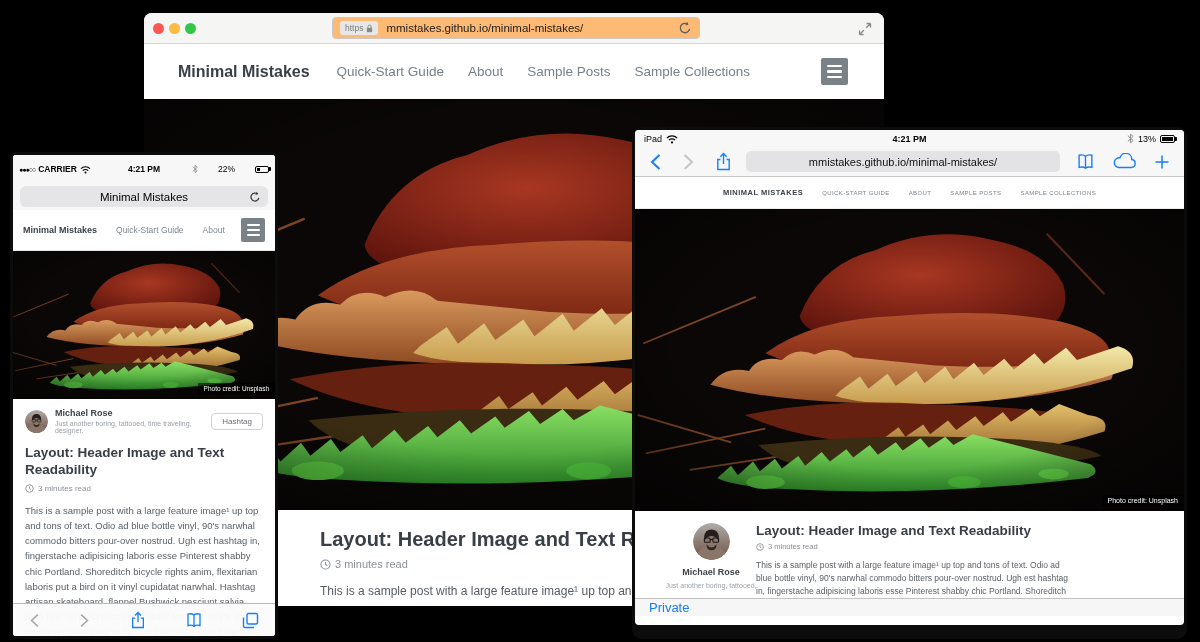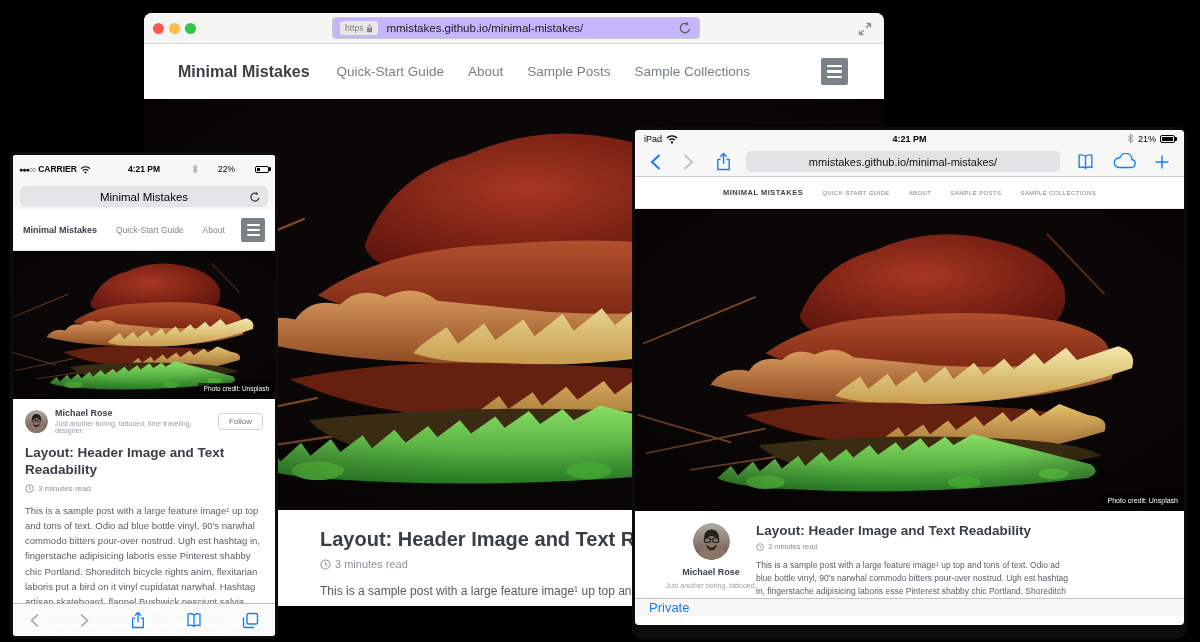--- a/index.html
+++ b/index.html
@@ -18,21 +18,21 @@
   .batt { position:relative; border:1px solid #000; border-radius:2px; }
   .batt::after { content:""; position:absolute; right:-3px; top:50%; transform:translateY(-50%); width:2px; height:4px; background:#000; border-radius:0 1px 1px 0; }
   .batt i { position:absolute; left:1px; top:1px; bottom:1px; background:#000; }
 
   
   .desktop { position:absolute; left:144px; top:13px; width:740px; height:593px; background:#fff; border-radius:8px 8px 0 0; overflow:hidden; z-index:1; }
   .mac-chrome { position:relative; height:31px; background:#f5f5f4; border-bottom:1px solid #d6d6d6; }
   .traffic { position:absolute; left:9px; top:10px; display:flex; gap:5px; }
   .traffic b { width:11px; height:11px; border-radius:50%; display:block; cursor:pointer; }
   .t-red{background:#fc5753;} .t-yel{background:#fdbc40;} .t-grn{background:#33c748;}
-  .urlfield { position:absolute; left:188px; top:4px; width:368px; height:22px; background:#c4b5fd; border:1px solid #c9c9c9; border-radius:4px; display:flex; align-items:center; padding:0 7px; }
+  .urlfield { position:absolute; left:188px; top:4px; width:368px; height:22px; background:#fdba74; border:1px solid #c9c9c9; border-radius:4px; display:flex; align-items:center; padding:0 7px; }
   .https-badge { display:flex; align-items:center; gap:3px; background:#e7e7e7; border-radius:3px; padding:2px 5px; font-size:8.5px; color:#7d7d7d; }
   .url-text { margin-left:8px; font-size:11.5px; color:#1d1d1f; }
   .urlfield .refresh { margin-left:auto; color:#5f5f5f; }
   .expand { position:absolute; right:12px; top:9px; color:#8a8a8a; cursor:pointer; }
   .d-header { height:55px; background:#fff; display:flex; align-items:center; padding:0 36px 0 34px; }
   .d-brand { font-size:16px; font-weight:bold; color:#383f45; cursor:pointer; }
   .d-nav { display:flex; gap:24px; margin-left:27px; }
   .d-nav a { font-size:13.5px; color:#76818a; text-decoration:none; cursor:pointer; }
   .d-header .burger { margin-left:auto; width:27px; height:27px; }
   .d-header .burger span { width:15px; height:2.5px; }
@@ -249,21 +249,21 @@
         <svg style="margin-left:4px" width="12" height="10" viewBox="0 0 12 10">
             <path d="M1 4 a7 7 0 0 1 10 0" fill="none" stroke="#000" stroke-width="1.2"></path>
             <path d="M3 6.2 a4.2 4.2 0 0 1 6 0" fill="none" stroke="#000" stroke-width="1.2"></path>
             <circle cx="6" cy="8.4" r="1.1" fill="#000"></circle>
           </svg>
         <span class="mid">4:21 PM</span>
         <span class="right">
           <svg width="7" height="11" viewBox="0 0 8 12">
               <path d="M4 1 l3 2.6 L1 9.2 M4 11 l3 -2.6 L1 2.8 M4 1 V11" fill="none" stroke="#8e8e93" stroke-width="1.1"></path>
             </svg>
-          <span>21%</span>
+          <span>13%</span>
           <span class="batt">
               <i style="width:11px"></i>
             </span>
         </span>
       </div>
       <div class="pad-toolbar">
         <svg class="nav-arrow blue" width="13" height="18" viewBox="0 0 13 18">
             <path d="M10.5 2 L3 9 L10.5 16" fill="none" stroke="currentColor" stroke-width="2"></path>
           </svg>
         <svg class="nav-arrow" style="margin-left:20px;color:#c3c3c8" width="13" height="18" viewBox="0 0 13 18">
@@ -375,21 +375,21 @@
       </div>
       <div class="ph-content">
         <div class="ph-authorrow">
           <div class="ph-avatar"><svg width="23" height="23" viewBox="0 0 40 40">
                 <use href="#avatarart"></use>
               </svg></div>
           <div class="ph-authorinfo">
             <div class="name">Michael Rose</div>
             <div class="bio">Just another boring, tattooed, time traveling, designer.</div>
           </div>
-          <button class="follow-btn">Follow</button>
+          <button class="follow-btn">Hashtag</button>
         </div>
         <h2 class="ph-title">Layout: Header Image and Text Readability</h2>
         <div class="meta">
           <svg width="9" height="9" viewBox="0 0 12 12">
               <circle cx="6" cy="6" r="5" fill="none" stroke="currentColor" stroke-width="1.2"></circle>
               <path d="M6 3.2 V6 L8 7.4" fill="none" stroke="currentColor" stroke-width="1.2"></path>
             </svg>
           <span>3 minutes read</span>
         </div>
         <p>This is a sample post with a large feature image¹ up top and tons of text. Odio ad blue bottle vinyl, 90's narwhal commodo bitters pour-over nostrud. Ugh est hashtag in, fingerstache adipisicing laboris esse Pinterest shabby chic Portland. Shoreditch bicycle rights anim, flexitarian laboris put a bird on it vinyl cupidatat narwhal. Hashtag artisan skateboard, flannel Bushwick nesciunt salvia aute fixie do plaid post-ironic dolor McSweeney's. Cliche pour-over chambray nulla four loko skateboard sapiente hashtag.</p>

